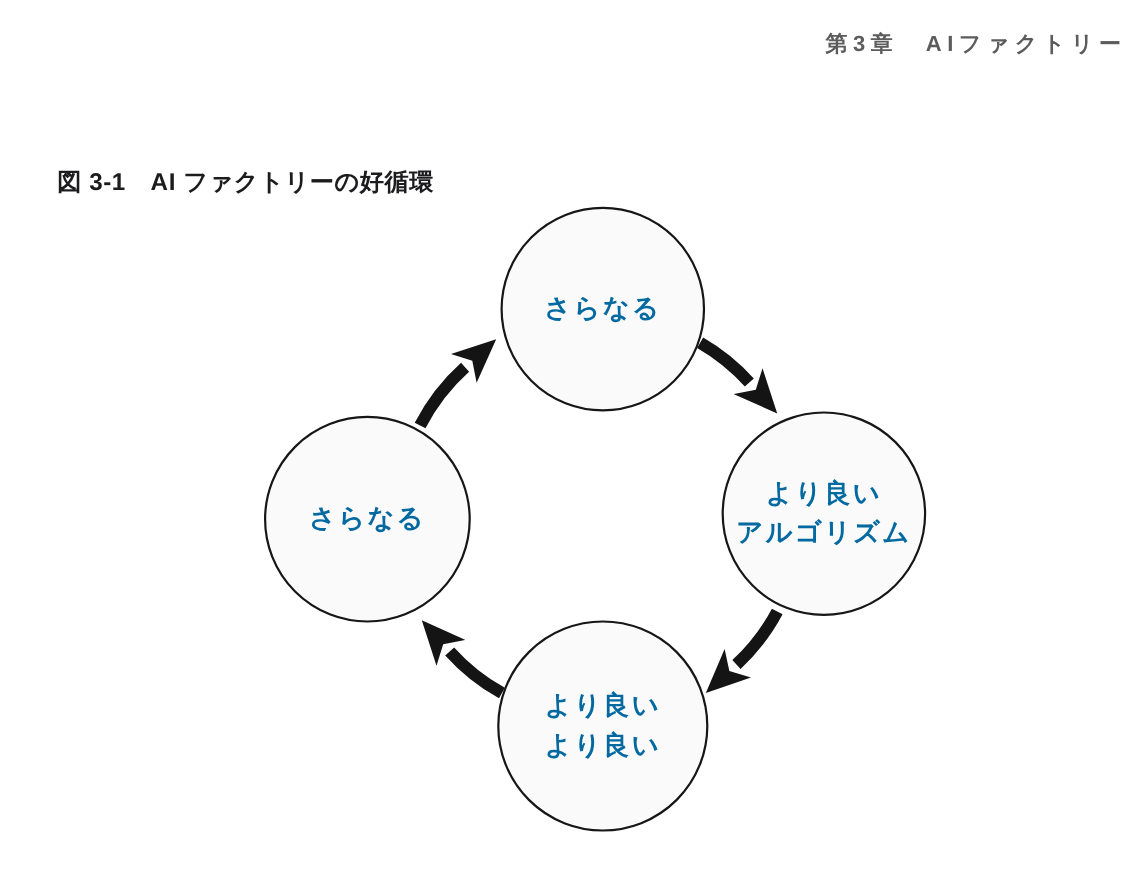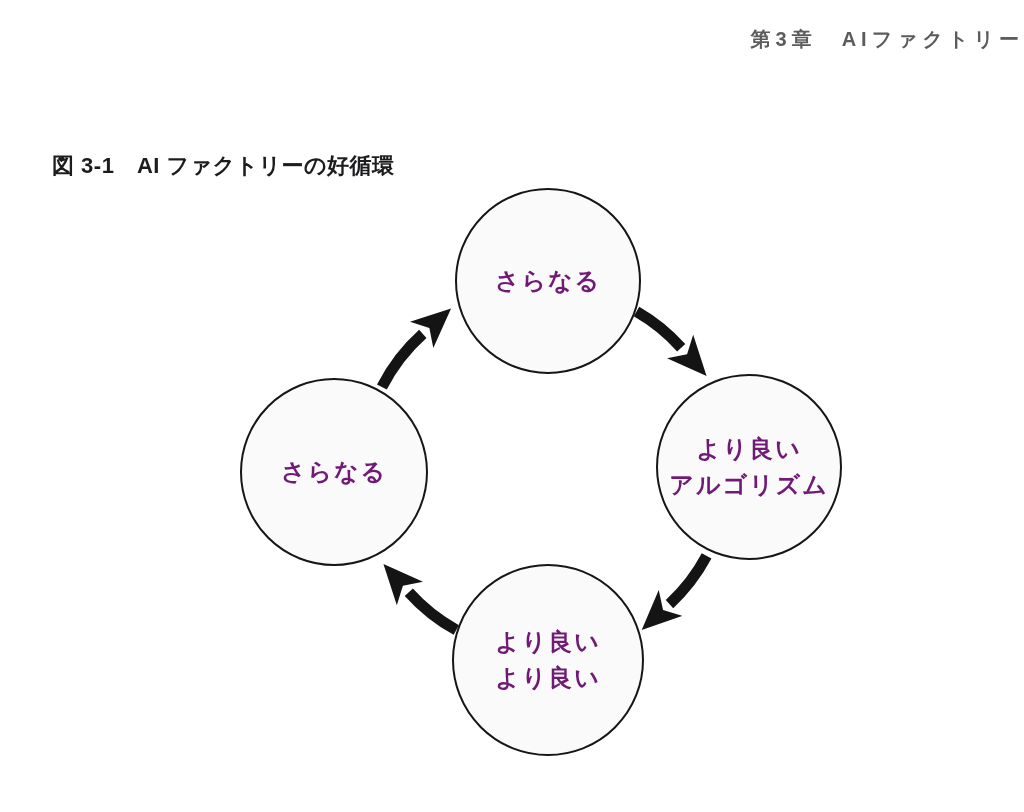--- a/index.html
+++ b/index.html
@@ -18,21 +18,21 @@
     font-size:22px;font-weight:700;color:#1c1c1e;letter-spacing:0.5px;margin-top:24px;
   }
   .arrow-layer{position:absolute;left:0;top:0;}
   .arrow-layer path.shaft{fill:none;stroke:#141414;stroke-width:11;}
   .node{
     position:absolute;border-radius:50%;
     background:#fbfafa;border:2.5px solid #161616;box-sizing:border-box;
     display:flex;align-items:center;justify-content:center;text-align:center;
   }
   .node-label{
-    font-size:24px;font-weight:700;color:#701a75;
+    font-size:24px;font-weight:700;color:#0369a1;
     letter-spacing:2px;line-height:1.48;
   }
   .node-label span{display:block;white-space:nowrap;}
   .node-top{left:455px;top:188px;width:186px;height:186px;}
   .node-right{left:656px;top:374px;width:186px;height:186px;}
   .node-bottom{left:452px;top:564px;width:192px;height:192px;}
   .node-left{left:240px;top:378px;width:188px;height:188px;}
 </style>
 </head>
 <body>

